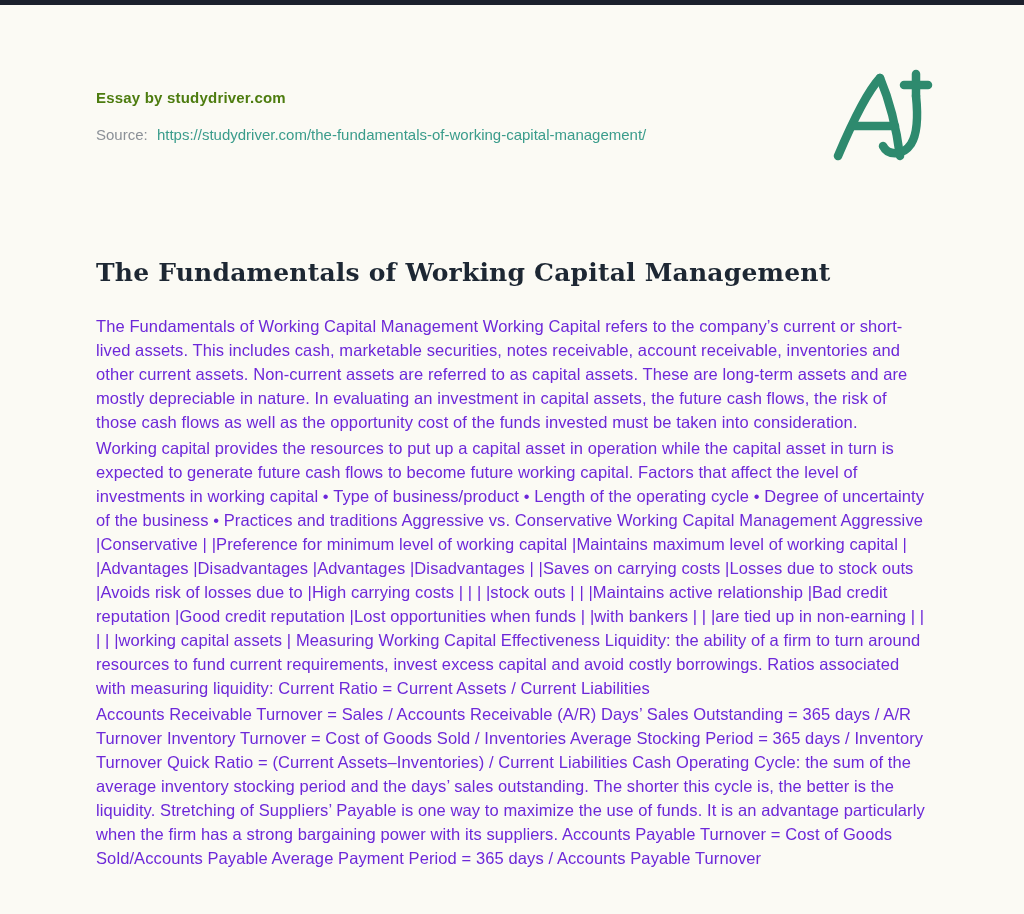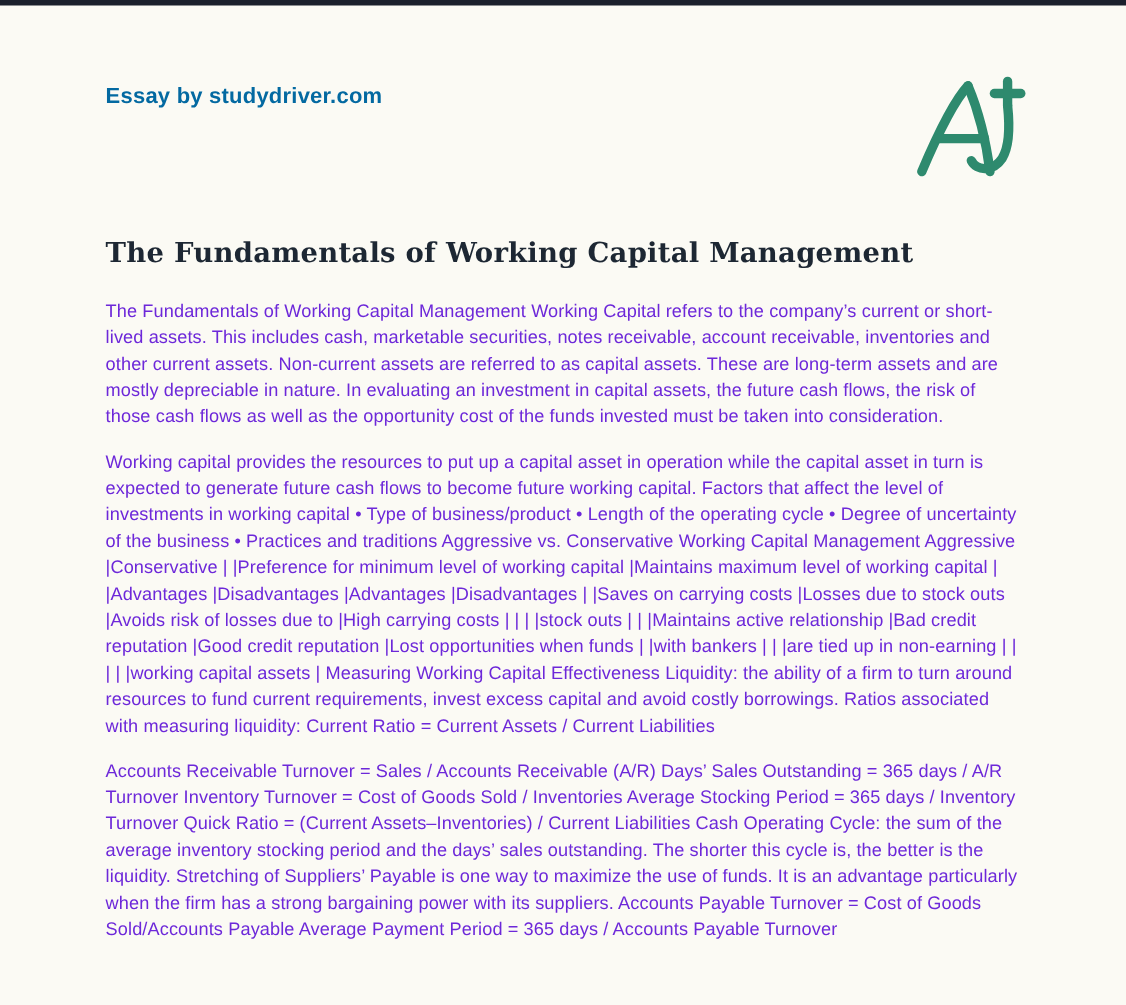--- a/index.html
+++ b/index.html
@@ -18,24 +18,25 @@
   .container {
     width: 832px;
     margin: 0 auto;
     position: relative;
   }
   .header {
     position: relative;
     padding-top: 72px;
   }
   .byline {
-    font-size: 20px;
+    font-size: 15px;
     font-weight: 700;
-    color: #0369a1;
+    color: #4d7c0f;
     letter-spacing: 0.2px;
+    margin-top: 12px;
   }
   .source-line {
     margin-top: 20px;
     font-size: 15px;
   }
   .source-label {
     color: #8b9097;
     margin-right: 5px;
   }
   .source-link {
@@ -59,34 +60,38 @@
     line-height: 1.25;
   }
   .para {
     margin-top: 26px;
     font-size: 16.5px;
     line-height: 24px;
     color: #6d28d9;
     letter-spacing: 0.1px;
   }
   .para + .para {
-    margin-top: 17px;
+    margin-top: 2px;
   }
 </style>
 </head>
 <body>
 
 <div class="page">
   <div class="top-bar"></div>
 
   <div class="container">
 
     <header class="header">
       <h2 class="byline">Essay by studydriver.com</h2>
 
+      <div class="source-line">
+        <span class="source-label">Source:</span>
+        <a class="source-link" href="#">https://studydriver.com/the-fundamentals-of-working-capital-management/</a>
+      </div>
 
       <div class="logo">
         <svg width="112" height="92" viewBox="0 0 112 92" aria-hidden="true">
           <g fill="none" stroke="#2e8a6e" stroke-width="8.5" stroke-linecap="round">
             <path d="M12 87 C 26 54, 40 24, 54 9"></path>
             <path d="M54 9 C 62 28, 70 56, 74 87"></path>
             <path d="M27 57 L 69 57"></path>
             <path d="M90 5 L 90 27"></path>
             <path d="M78 16 L 102 16"></path>
             <path d="M90 27 C 92 46, 92 64, 85 75 C 77 87, 62 87, 57 77"></path>

